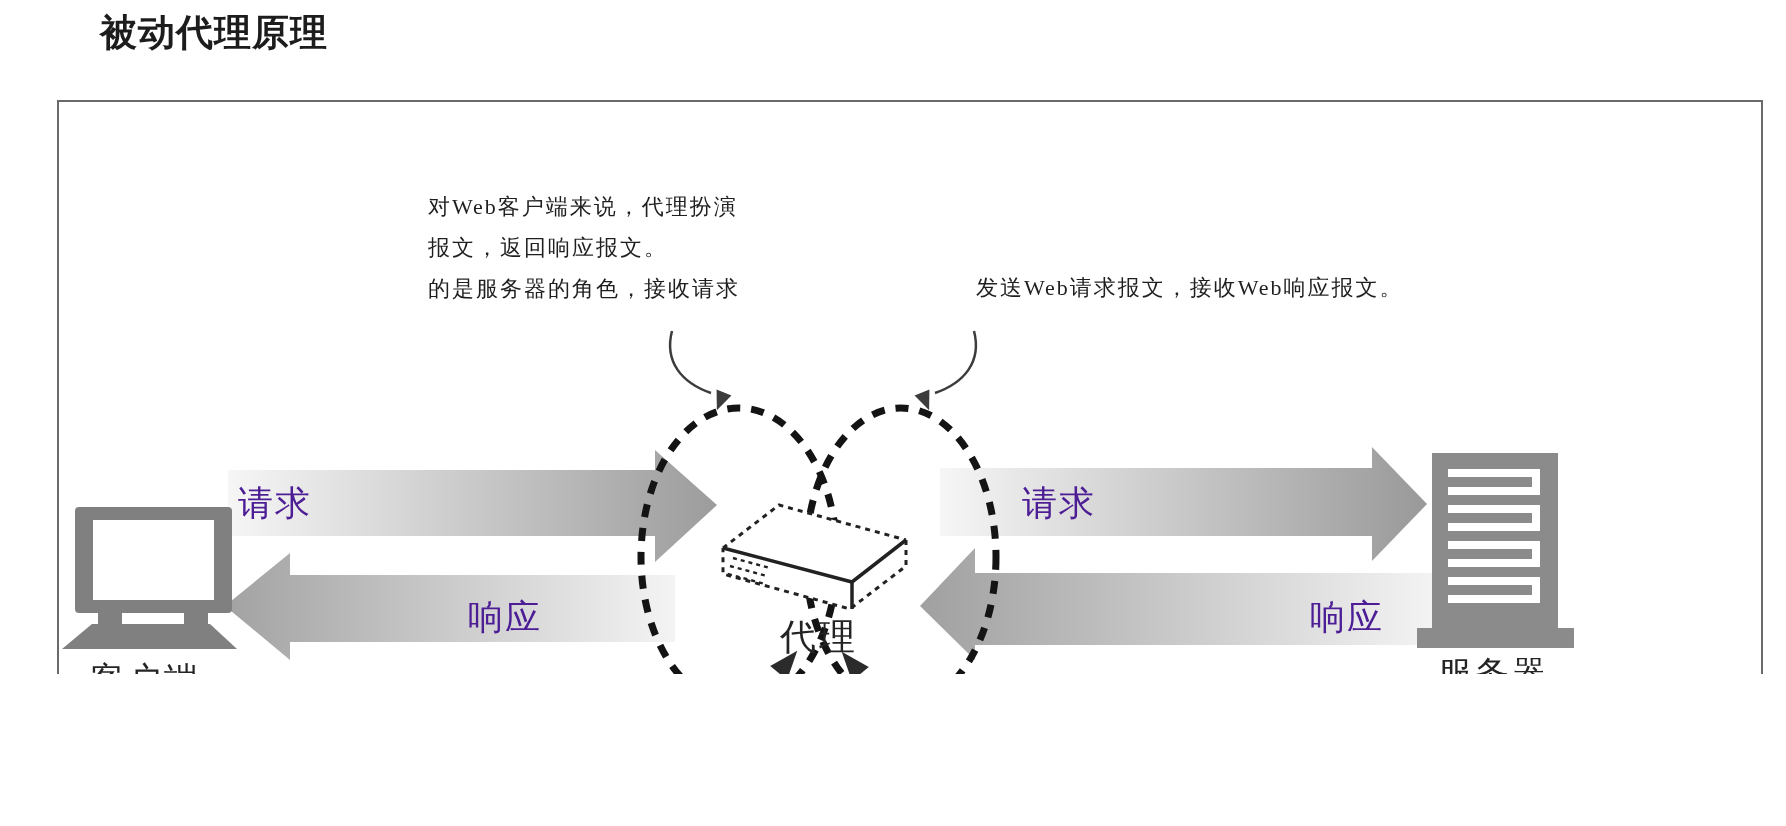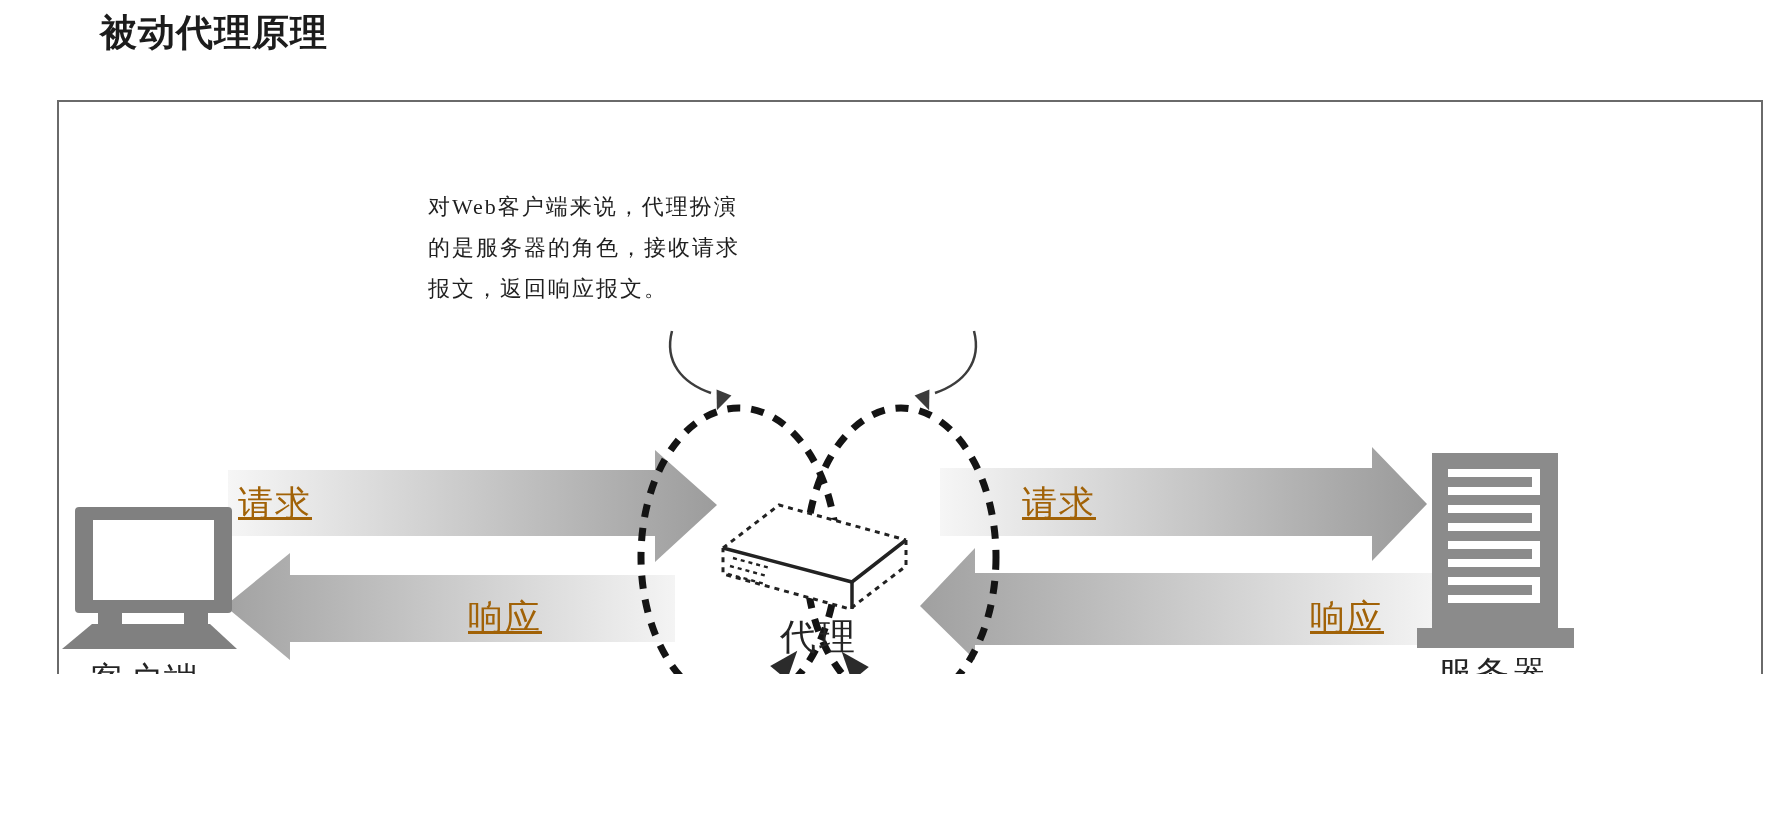--- a/index.html
+++ b/index.html
@@ -25,23 +25,22 @@
   }
   svg.art{position:absolute;left:0;top:0;width:1786px;height:826px;}
   .ann{
     position:absolute;
     font-size:22px;line-height:41px;letter-spacing:2px;
     color:#1f1f1f;white-space:nowrap;
   }
   .ann-left{left:428px;top:186px;}
   .ann-right{left:976px;top:268px;line-height:39px;}
   .flow-label{
-    position:absolute;font-size:35px;letter-spacing:2px;color:#a16207;
+    position:absolute;font-size:35px;letter-spacing:2px;color:#4c1d95;
     white-space:nowrap;
-    text-decoration:underline;
   }
   .node-label{
     position:absolute;font-size:34px;letter-spacing:3px;color:#242424;
     white-space:nowrap;
     text-align:right;
   }
   #lbl-req-left {left:238px; top:480px;}
   #lbl-resp-left{left:468px; top:594px;}
   #lbl-req-right{left:1022px;top:480px;}
   #lbl-resp-right{left:1310px;top:594px;}
@@ -130,24 +129,25 @@
         <rect x="1532" y="469" width="8" height="26"></rect>
         <rect x="1532" y="505" width="8" height="26"></rect>
         <rect x="1532" y="541" width="8" height="26"></rect>
         <rect x="1532" y="577" width="8" height="26"></rect>
       </g>
     </g>
   </svg>
 
   <div class="ann ann-left">
     <div>对Web客户端来说，代理扮演</div>
+    <div>报文，返回响应报文。</div>
     <div>的是服务器的角色，接收请求</div>
-    <div>报文，返回响应报文。</div>
   </div>
   <div class="ann ann-right">
+    <div>发送Web请求报文，接收Web响应报文。</div>
   </div>
 
   <div class="flow-label" id="lbl-req-left">请求</div>
   <div class="flow-label" id="lbl-resp-left">响应</div>
   <div class="flow-label" id="lbl-req-right">请求</div>
   <div class="flow-label" id="lbl-resp-right">响应</div>
 
   <div class="node-label" id="lbl-client">客户端</div>
   <div class="node-label" id="lbl-proxy">代理</div>
   <div class="node-label" id="lbl-server">服务器</div>

